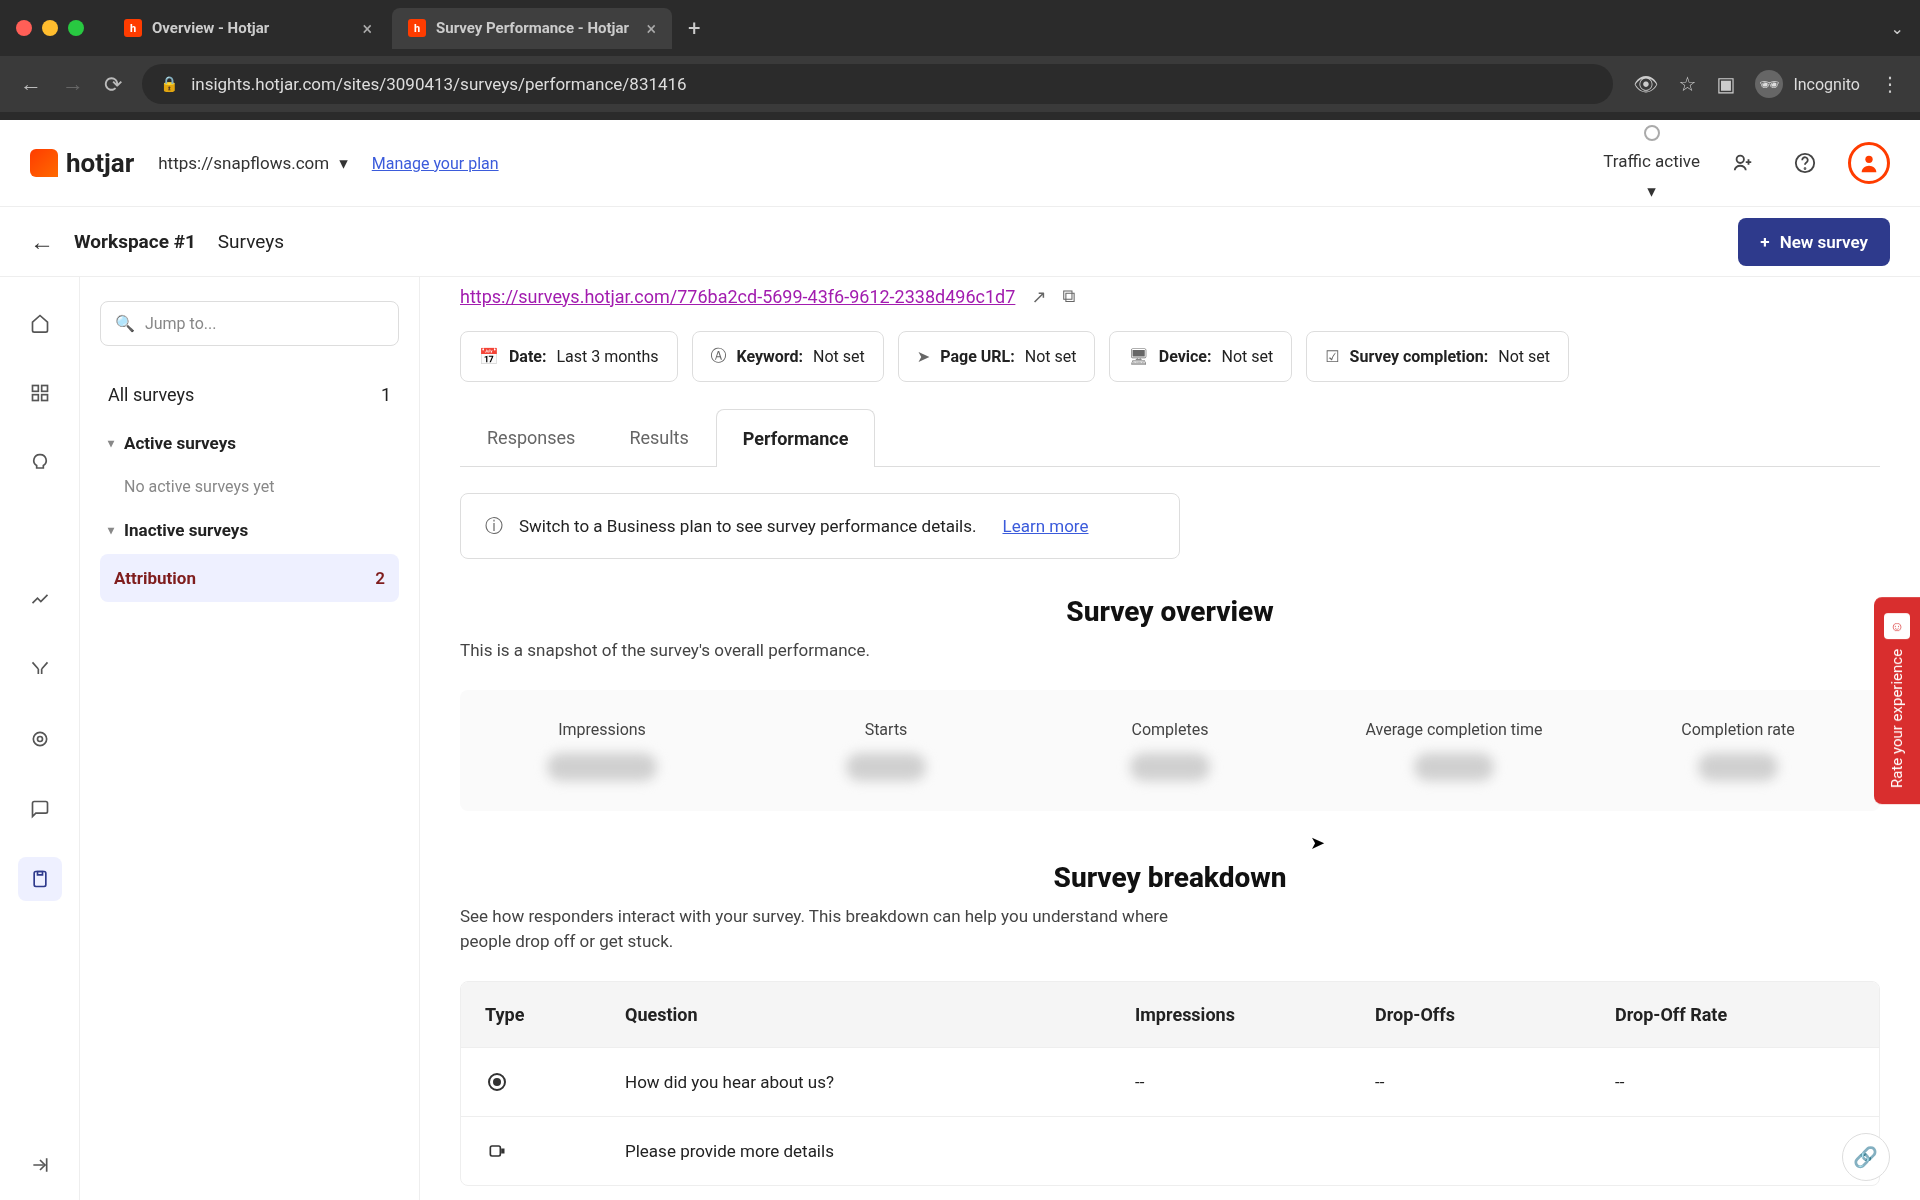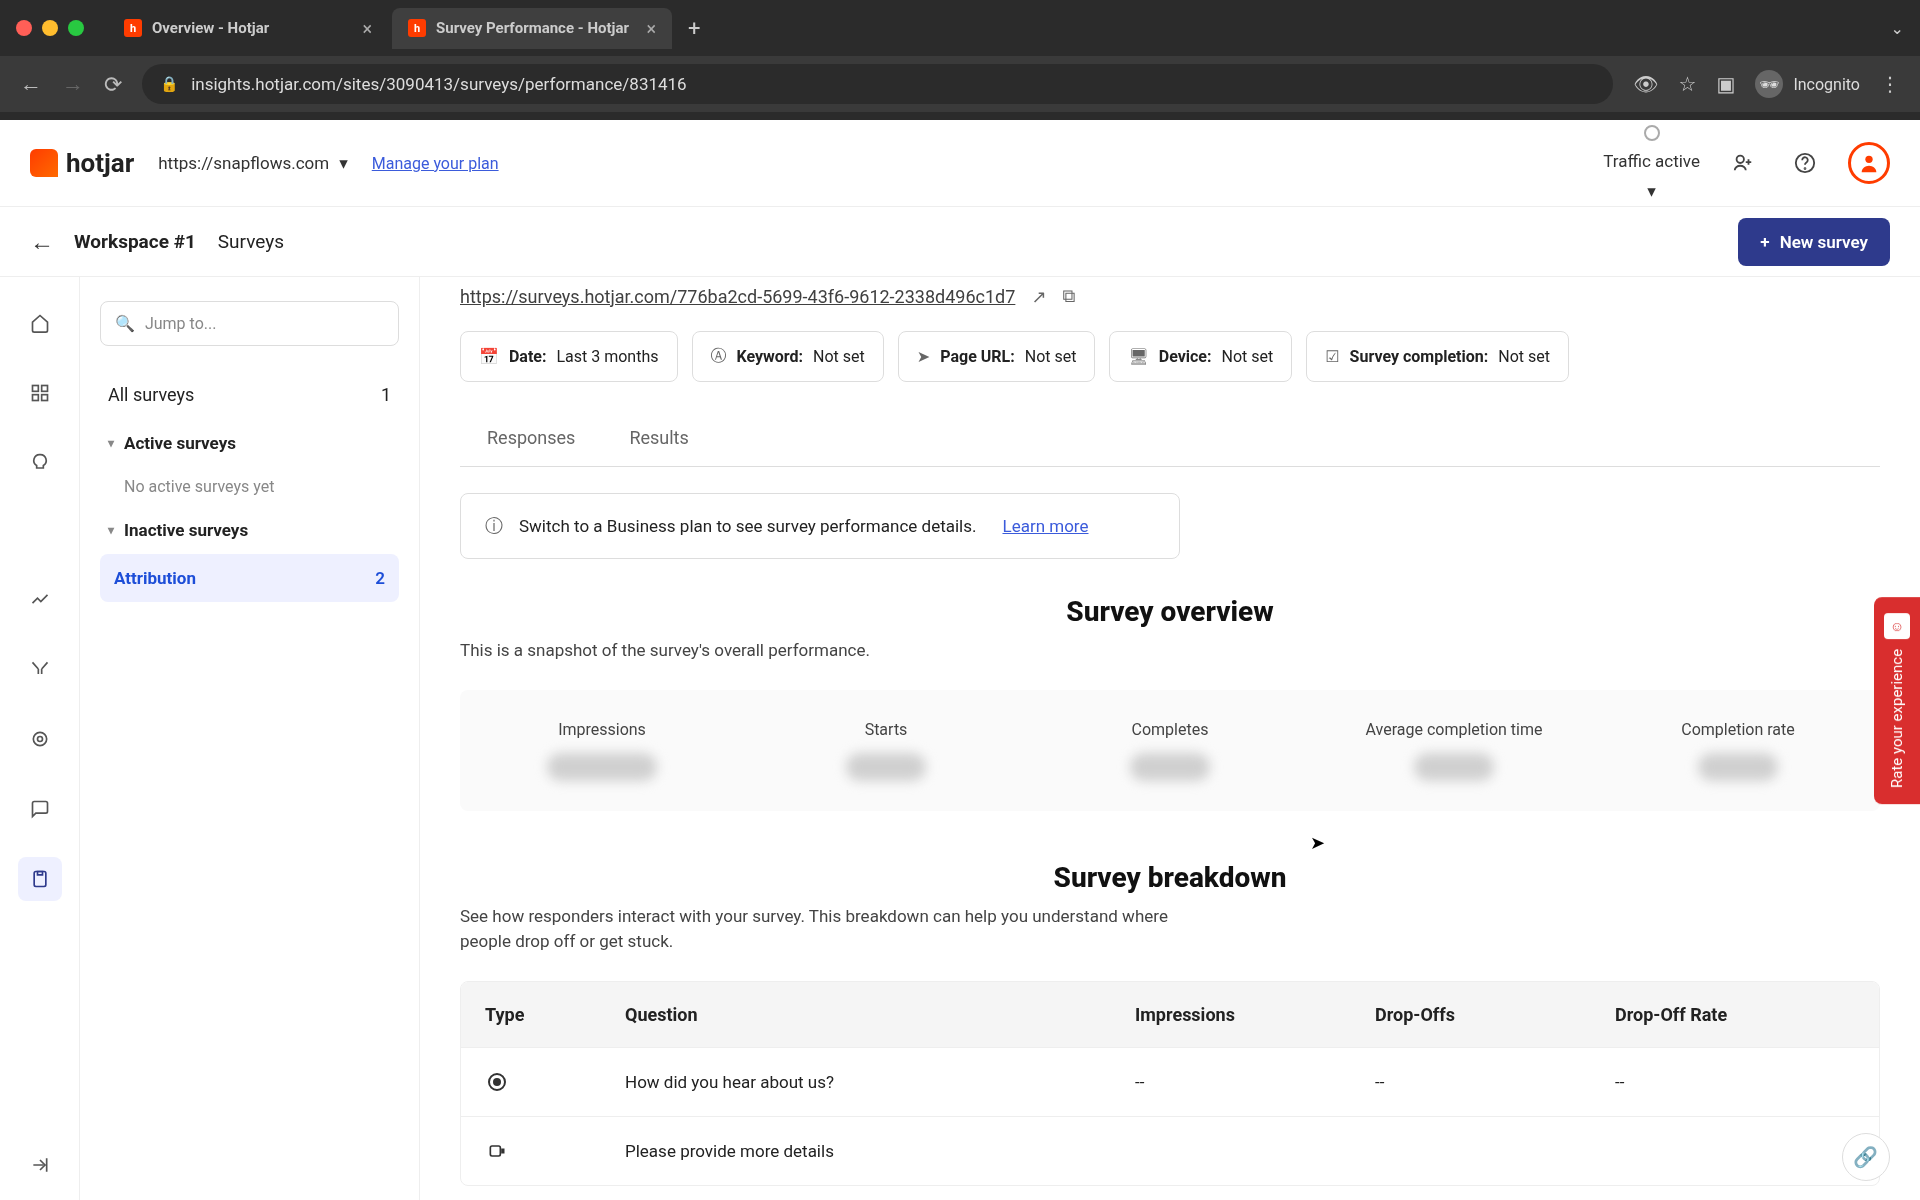--- a/index.html
+++ b/index.html
@@ -57,26 +57,26 @@
 .rail-spacer { height: 40px; }
 .rail-bottom { margin-top: auto; }
 
 .sidebar { width: 340px; border-right: 1px solid #eee; padding: 24px 20px; }
 .jump-to { display: flex; align-items: center; gap: 10px; border: 1px solid #ddd; border-radius: 8px; padding: 12px 14px; color: #888; font-size: 16px; margin-bottom: 24px; }
 .sb-row { display: flex; justify-content: space-between; align-items: center; padding: 14px 8px; font-size: 18px; color: #222; }
 .sb-group { display: flex; align-items: center; gap: 10px; padding: 14px 8px; font-size: 17px; font-weight: 700; color: #222; }
 .sb-group .caret { color: #888; font-size: 12px; }
 .sb-empty { padding: 10px 24px; color: #888; font-size: 16px; }
 .sb-item { display: flex; justify-content: space-between; align-items: center; padding: 14px 14px; border-radius: 8px; font-size: 17px; }
-.sb-item.selected { background: #eef0ff; color: #1d4ed8; font-weight: 700; }
+.sb-item.selected { background: #eef0ff; color: #7f1d1d; font-weight: 700; }
 .sb-item .count { font-weight: 600; }
 
 .content { flex: 1; overflow-y: auto; padding: 0 40px 40px 40px; position: relative; }
 .survey-url-row { display: flex; align-items: center; gap: 16px; padding: 8px 0 24px 0; }
-.survey-url { color: #404040; text-decoration: underline; font-size: 18px; text-align: center; }
+.survey-url { color: #a21caf; text-decoration: underline; font-size: 18px; text-align: center; }
 .url-icon { color: #666; font-size: 18px; }
 
 .filters { display: flex; gap: 14px; margin-bottom: 26px; flex-wrap: wrap; }
 .filter-chip { display: flex; align-items: center; gap: 10px; border: 1px solid #ddd; border-radius: 8px; padding: 14px 18px; font-size: 16px; color: #222; background: #fff; }
 .filter-chip .icon { color: #666; font-size: 16px; }
 .filter-chip b { font-weight: 700; }
 
 .tabs { display: flex; border-bottom: 1px solid #ddd; margin-bottom: 26px; }
 .tab-btn { padding: 18px 26px; font-size: 18px; color: #666; border: 1px solid transparent; border-bottom: none; border-radius: 8px 8px 0 0; background: transparent; }
 .tab-btn.active { color: #222; font-weight: 700; border-color: #ddd; background: #fff; position: relative; top: 1px; }
@@ -319,20 +319,21 @@
       <div class="filter-chip">
         <span class="icon">☑</span>
         <b>Survey completion:</b>
         <span>Not set</span>
       </div>
     </div>
 
     <div class="tabs">
       <button class="tab-btn">Responses</button>
       <button class="tab-btn">Results</button>
+      <button class="tab-btn active">Performance</button>
     </div>
 
     <div class="notice">
       <span class="info-icon">ⓘ</span>
       <span class="msg">Switch to a Business plan to see survey performance details.</span>
       <a>Learn more</a>
     </div>
 
     <h2>Survey overview</h2>
     <p class="subtext">This is a snapshot of the survey's overall performance.</p>

